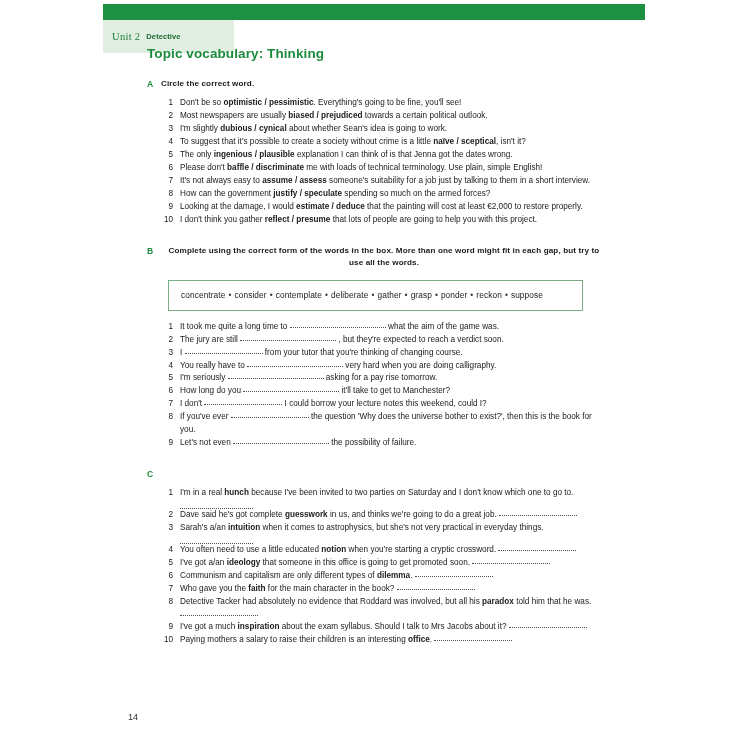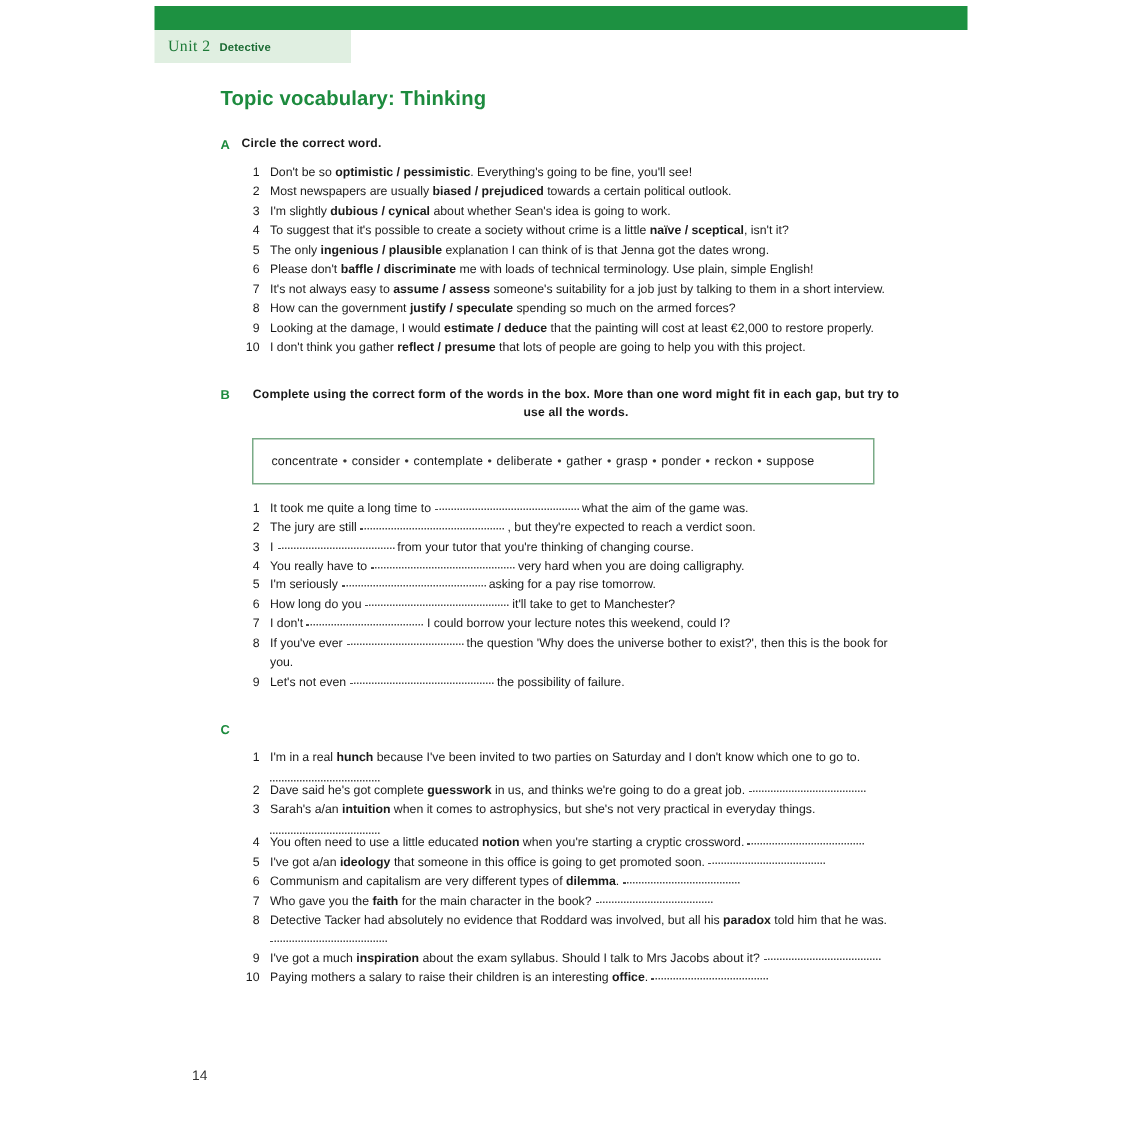--- a/index.html
+++ b/index.html
@@ -23,21 +23,21 @@
     top: 4px;
     width: 542px;
     height: 16px;
     background: #1d9141;
   }
   .unit-tab {
     position: absolute;
     left: 103px;
     top: 20px;
     width: 131px;
-    height: 22px;
+    height: 33px;
     background: #e0efe1;
     display: flex;
     align-items: center;
     padding-left: 9px;
     box-sizing: border-box;
   }
   .unit-tab .unit-no {
     font-family: "Liberation Serif", serif;
     font-size: 10.5px;
     color: #1d7a38;
@@ -56,21 +56,21 @@
   .page {
     position: absolute;
     left: 0;
     top: 0;
     width: 750px;
     height: 750px;
   }
   .content {
     position: absolute;
     left: 147px;
-    top: 58px;
+    top: 46px;
     width: 460px;
   }
 
   h1.topic {
     font-size: 13.5px;
     font-weight: bold;
     color: #1d8b3e;
     margin: 0 0 17px 0;
     letter-spacing: .1px;
   }
@@ -299,21 +299,21 @@
             <li class="item">
               <span class="num">4</span>
               <span class="txt"><span>You often need to use a little educated </span><b>notion</b><span> when you're starting a cryptic crossword. </span><span class="gap gap-md"></span></span>
             </li>
             <li class="item">
               <span class="num">5</span>
               <span class="txt"><span>I've got a/an </span><b>ideology</b><span> that someone in this office is going to get promoted soon. </span><span class="gap gap-md"></span></span>
             </li>
             <li class="item">
               <span class="num">6</span>
-              <span class="txt"><span>Communism and capitalism are very different types of </span><b>dilemma</b><span>. </span><span class="gap gap-md"></span></span>
+              <span class="txt"><span>Communism and capitalism are only different types of </span><b>dilemma</b><span>. </span><span class="gap gap-md"></span></span>
             </li>
             <li class="item">
               <span class="num">7</span>
               <span class="txt"><span>Who gave you the </span><b>faith</b><span> for the main character in the book? </span><span class="gap gap-md"></span></span>
             </li>
             <li class="item">
               <span class="num">8</span>
               <span class="txt"><span>Detective Tacker had absolutely no evidence that Roddard was involved, but all his </span><b>paradox</b><span> told him that he was. </span><span class="gap gap-md"></span></span>
             </li>
             <li class="item">

